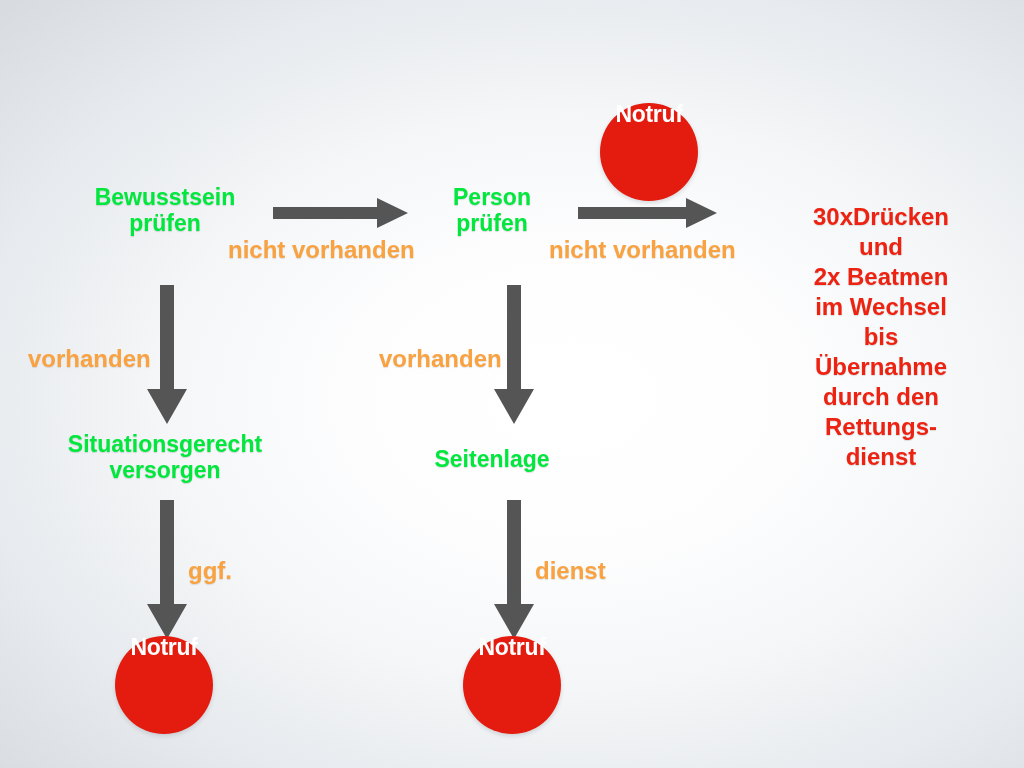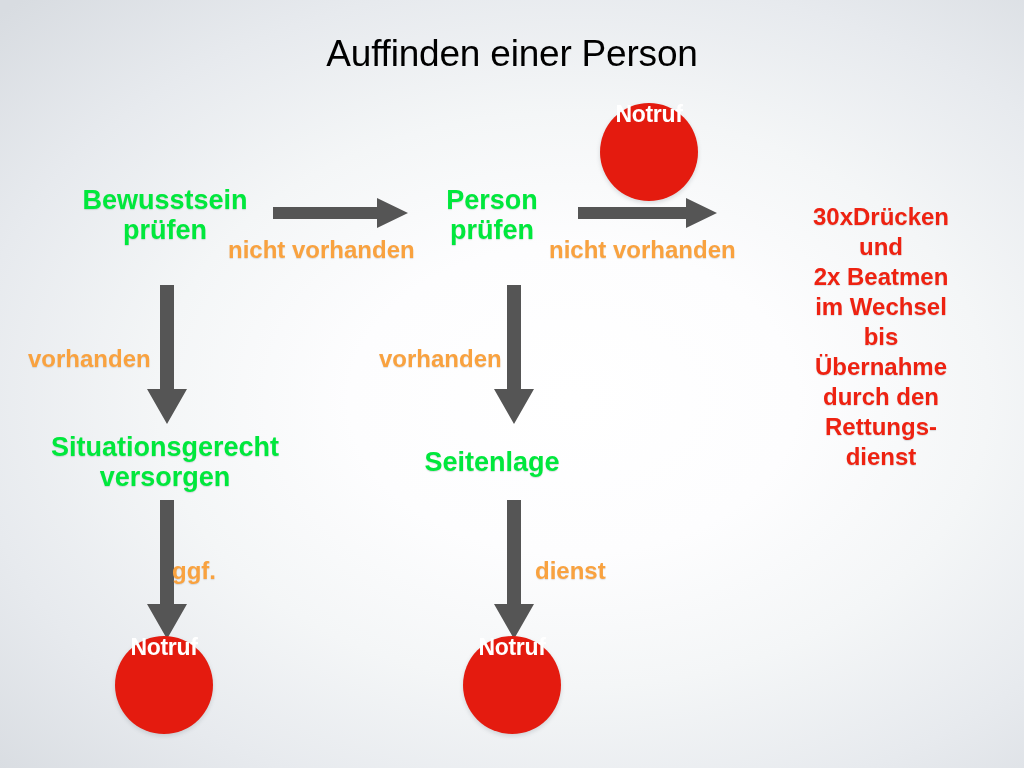--- a/index.html
+++ b/index.html
@@ -46,21 +46,21 @@
   
   .node {
     position: absolute;
     text-align: center;
     font-weight: bold;
     line-height: 1.12;
     white-space: pre-line;
   }
   .green {
     color: #00e83c;
-    font-size: 27px;
+    font-size: 23px;
     text-shadow: 0 1px 1px rgba(120,130,140,0.28);
   }
   .orange {
     position: absolute;
     color: #f9a23f;
     font-weight: bold;
     font-size: 24px;
     white-space: nowrap;
     text-shadow: 0 1px 1px rgba(130,140,150,0.25);
   }
@@ -97,21 +97,20 @@
   .arrow {
     position: absolute;
   }
   .arrow svg { display: block; }
 </style>
 </head>
 <body>
 
 <div id="slide">
 
-  <div id="title">Auffinden einer Person</div>
 
   <div class="arrow" style="left:273px; top:196px;">
     <svg width="136" height="34" viewBox="0 0 136 34">
       <path d="M0,11 L104,11 L104,2 L135,17 L104,32 L104,23 L0,23 Z" fill="#555555"></path>
     </svg>
   </div>
 
   <div class="arrow" style="left:578px; top:196px;">
     <svg width="140" height="34" viewBox="0 0 140 34">
       <path d="M0,11 L108,11 L108,2 L139,17 L108,32 L108,23 L0,23 Z" fill="#555555"></path>
@@ -164,21 +163,21 @@
 dienst</div>
 
   <div class="orange" style="left:228px; top:236px;">nicht vorhanden</div>
 
   <div class="orange" style="left:549px; top:236px;">nicht vorhanden</div>
 
   <div class="orange" style="left:28px; top:345px;">vorhanden</div>
 
   <div class="orange" style="left:379px; top:345px;">vorhanden</div>
 
-  <div class="orange" style="left:172px; top:557px;">ggf.</div>
+  <div class="orange" style="left:188px; top:557px;">ggf.</div>
 
   <div class="orange" style="left:535px; top:557px;">dienst</div>
 
   <div class="notruf" style="left:600px; top:103px; width:98px; height:98px;">
     <span>Notruf</span>
   </div>
 
   <div class="notruf" style="left:115px; top:636px; width:98px; height:98px;">
     <span>Notruf</span>
   </div>

